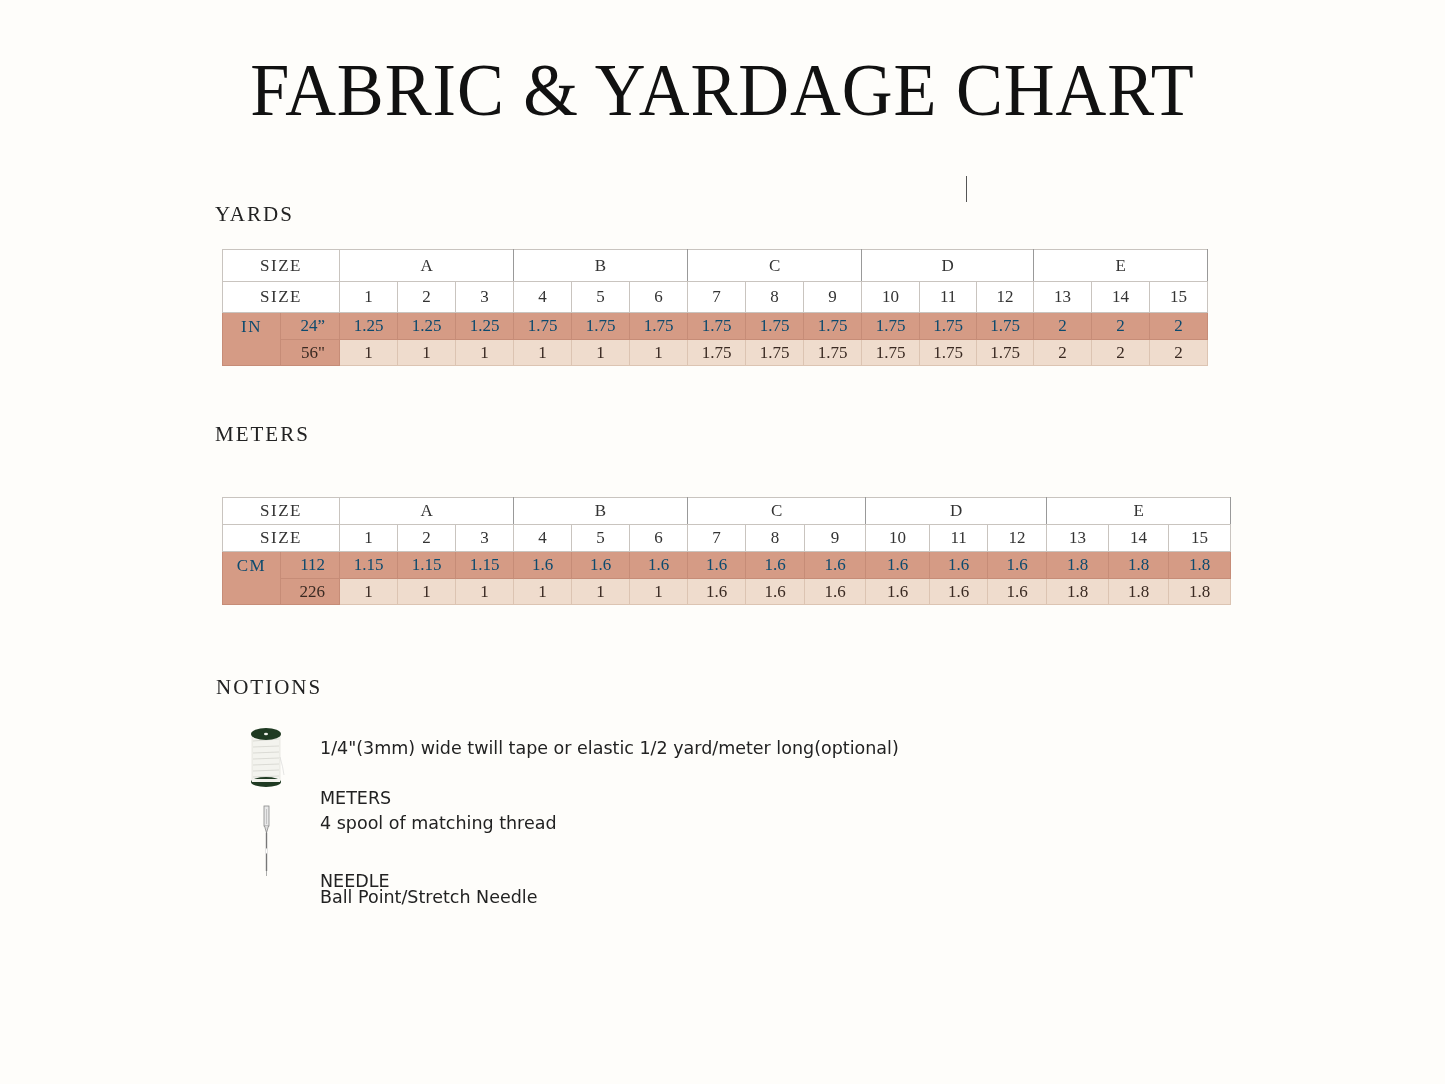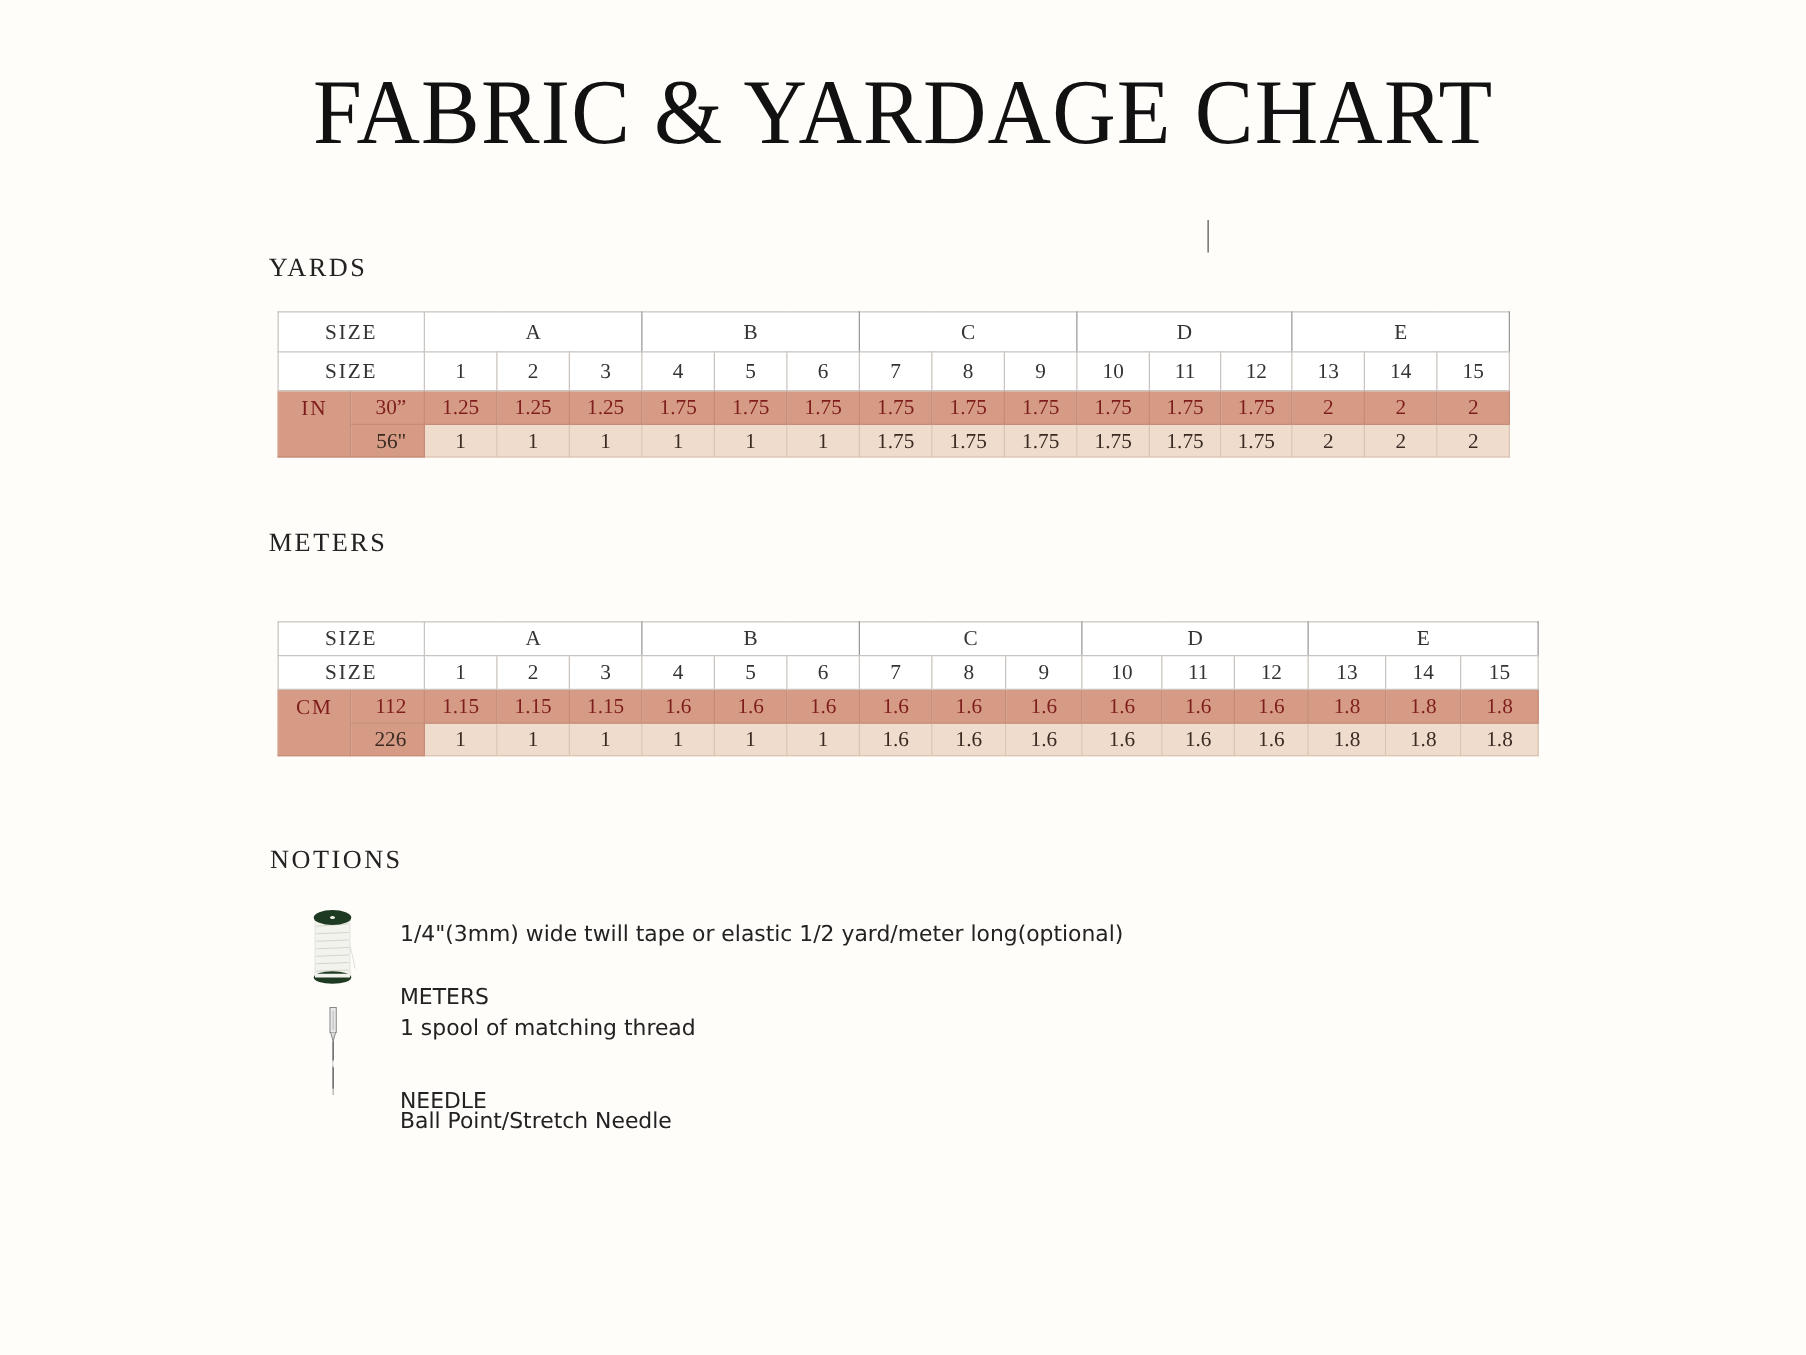--- a/index.html
+++ b/index.html
@@ -68,21 +68,21 @@
     table.chart .hdr td.grp {
       border-left: 1.5px solid #999;
       border-right: 1.5px solid #999;
     }
     table.chart .hdr td.num.first {
       border-left: 1.5px solid #999;
     }
     table.chart .row-dark td {
       background: #d59b85;
       border-color: #c68c77;
-      color: #7f1d1d;
+      color: #0c4a6e;
     }
     table.chart .row-light td {
       background: #efdccd;
       border-color: #dcc4b2;
       color: #3a2a22;
     }
     table.chart .row-dark td.first,
     table.chart .row-light td.first {
       border-left: 1.5px solid #999;
     }
@@ -163,21 +163,21 @@
     <td class="num">9</td>
     <td class="num first">10</td>
     <td class="num">11</td>
     <td class="num">12</td>
     <td class="num first">13</td>
     <td class="num">14</td>
     <td class="num">15</td>
   </tr>
   <tr class="row-dark" style="height:27px;">
     <td rowspan="2" class="unit-cell size-label">IN</td>
-    <td class="w-cell">30”</td>
+    <td class="w-cell">24”</td>
     <td class="first">1.25</td>
     <td>1.25</td>
     <td>1.25</td>
     <td class="first">1.75</td>
     <td>1.75</td>
     <td>1.75</td>
     <td class="first">1.75</td>
     <td>1.75</td>
     <td>1.75</td>
     <td class="first">1.75</td>
@@ -315,15 +315,15 @@
   <rect x="4" y="1" width="5" height="20" fill="#e8e8e8" stroke="#888" stroke-width="0.8"></rect>
   <line x1="6.5" y1="4" x2="6.5" y2="19" stroke="#aaa" stroke-width="0.6"></line>
   <path d="M4.5 21 L6.5 28 L8.5 21" fill="#ddd" stroke="#666" stroke-width="0.6"></path>
   <line x1="6.5" y1="28" x2="6.5" y2="66" stroke="#777" stroke-width="1.4"></line>
   <line x1="6.5" y1="66" x2="6.5" y2="71" stroke="#999" stroke-width="0.8"></line>
   <ellipse cx="6.5" cy="46" rx="0.6" ry="3" fill="#fff"></ellipse>
 </svg>
 
 <div class="notion-text" style="left:320px; top:736px;">1/4"(3mm) wide twill tape or elastic 1/2 yard/meter long(optional)</div>
 <div class="notion-text" style="left:320px; top:786px;">METERS</div>
-<div class="notion-text" style="left:320px; top:811px;">1 spool of matching thread</div>
+<div class="notion-text" style="left:320px; top:811px;">4 spool of matching thread</div>
 <div class="notion-text" style="left:320px; top:869px;">NEEDLE</div>
 <div class="notion-text" style="left:320px; top:885px;text-align:center;">Ball Point/Stretch Needle</div>
 
 </body></html>

